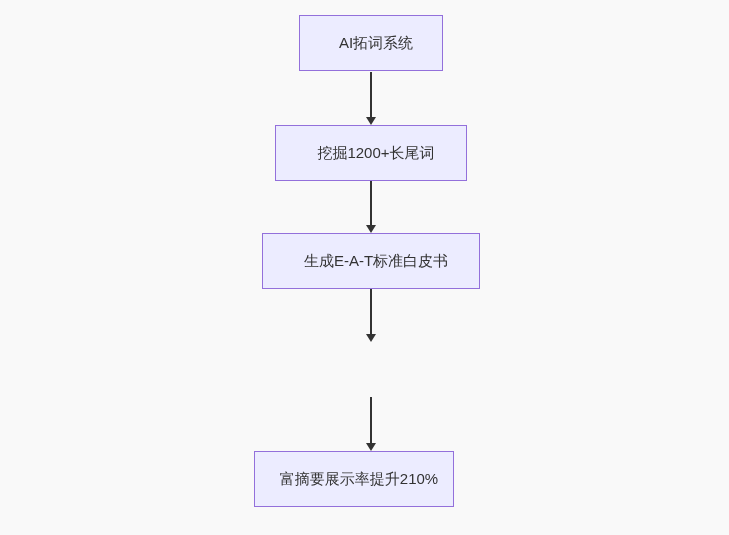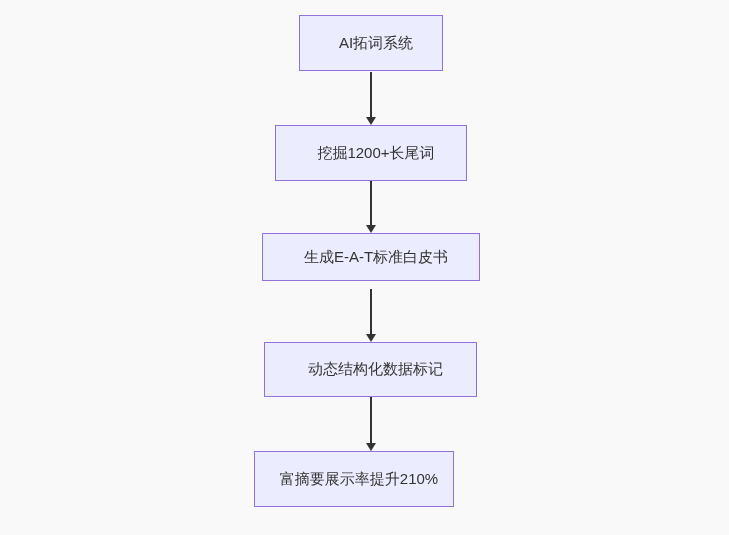--- a/index.html
+++ b/index.html
@@ -27,21 +27,21 @@
     align-items: center;
     justify-content: center;
     font-size: 15px;
     color: #333333;
     text-align: center;
     white-space: nowrap;
     padding-left: 10px;
   }
   .node1 { left: 299px; top: 15px;  width: 144px; height: 56px; }
   .node2 { left: 275px; top: 125px; width: 192px; height: 56px; justify-content: center; }
-  .node3 { left: 262px; top: 233px; width: 218px; height: 48px; }
+  .node3 { left: 262px; top: 233px; width: 218px; height: 56px; }
   .node4 { left: 264px; top: 342px; width: 213px; height: 55px; }
   .node5 { left: 254px; top: 451px; width: 200px; height: 56px; }
 
   .arrow {
     position: absolute;
     left: 365px;
     width: 12px;
   }
   .arrow .line {
     position: absolute;
@@ -94,23 +94,20 @@
 
   <div class="node node3">
     <span>生成E-A-T标准白皮书</span>
   </div>
 
   <div class="arrow arrow3">
     <div class="line"></div>
     <div class="head"></div>
   </div>
 
-  <div class="node node4">
-    <span>动态结构化数据标记</span>
-  </div>
 
   <div class="arrow arrow4">
     <div class="line"></div>
     <div class="head"></div>
   </div>
 
   <div class="node node5">
     <span>富摘要展示率提升210%</span>
   </div>
 

